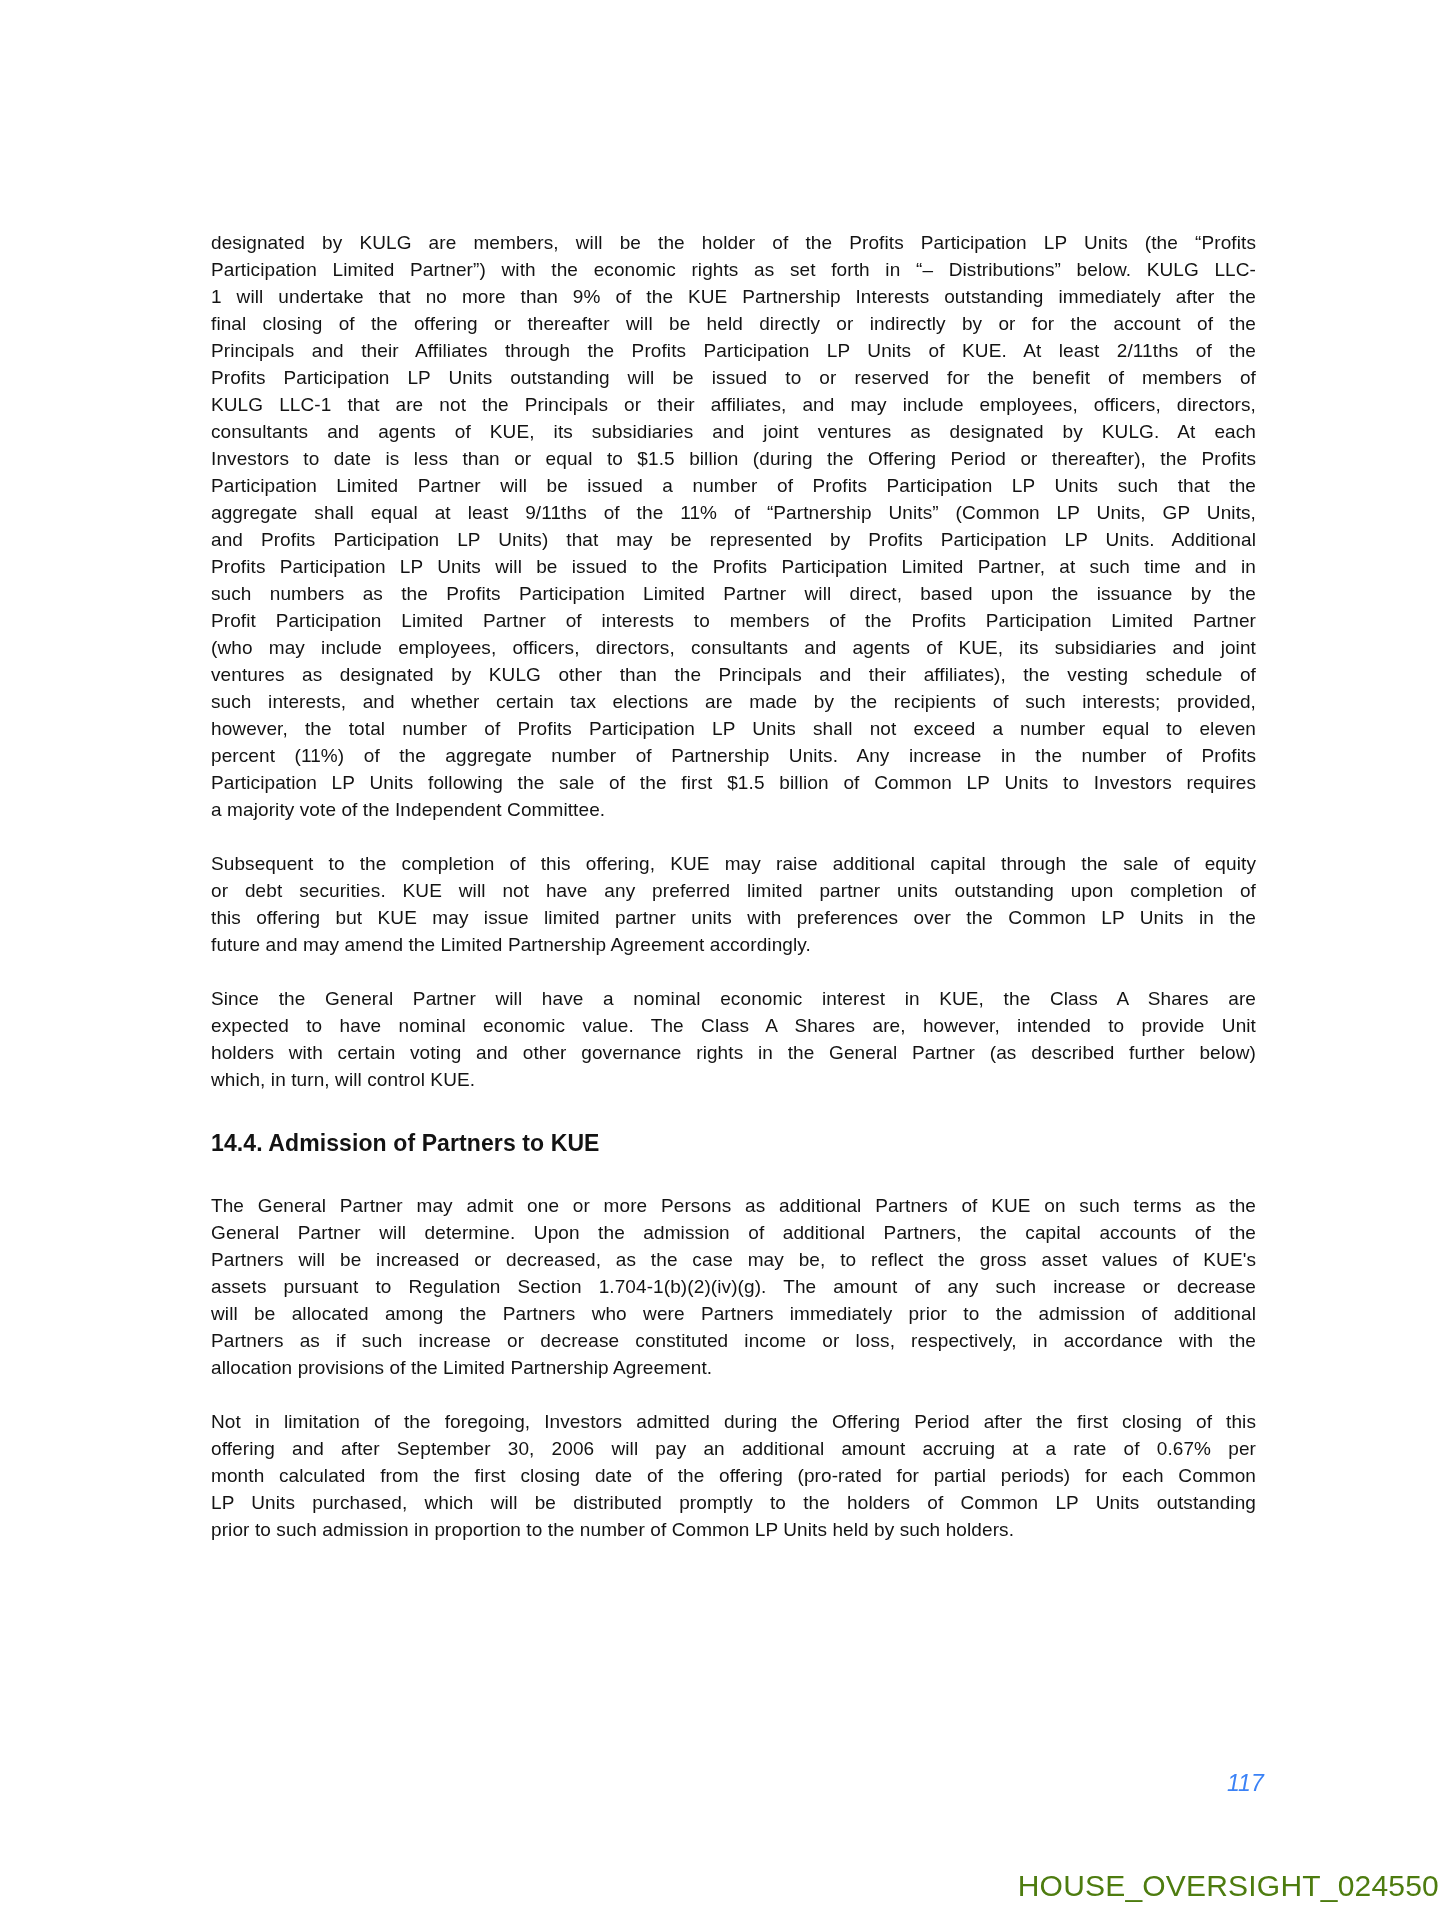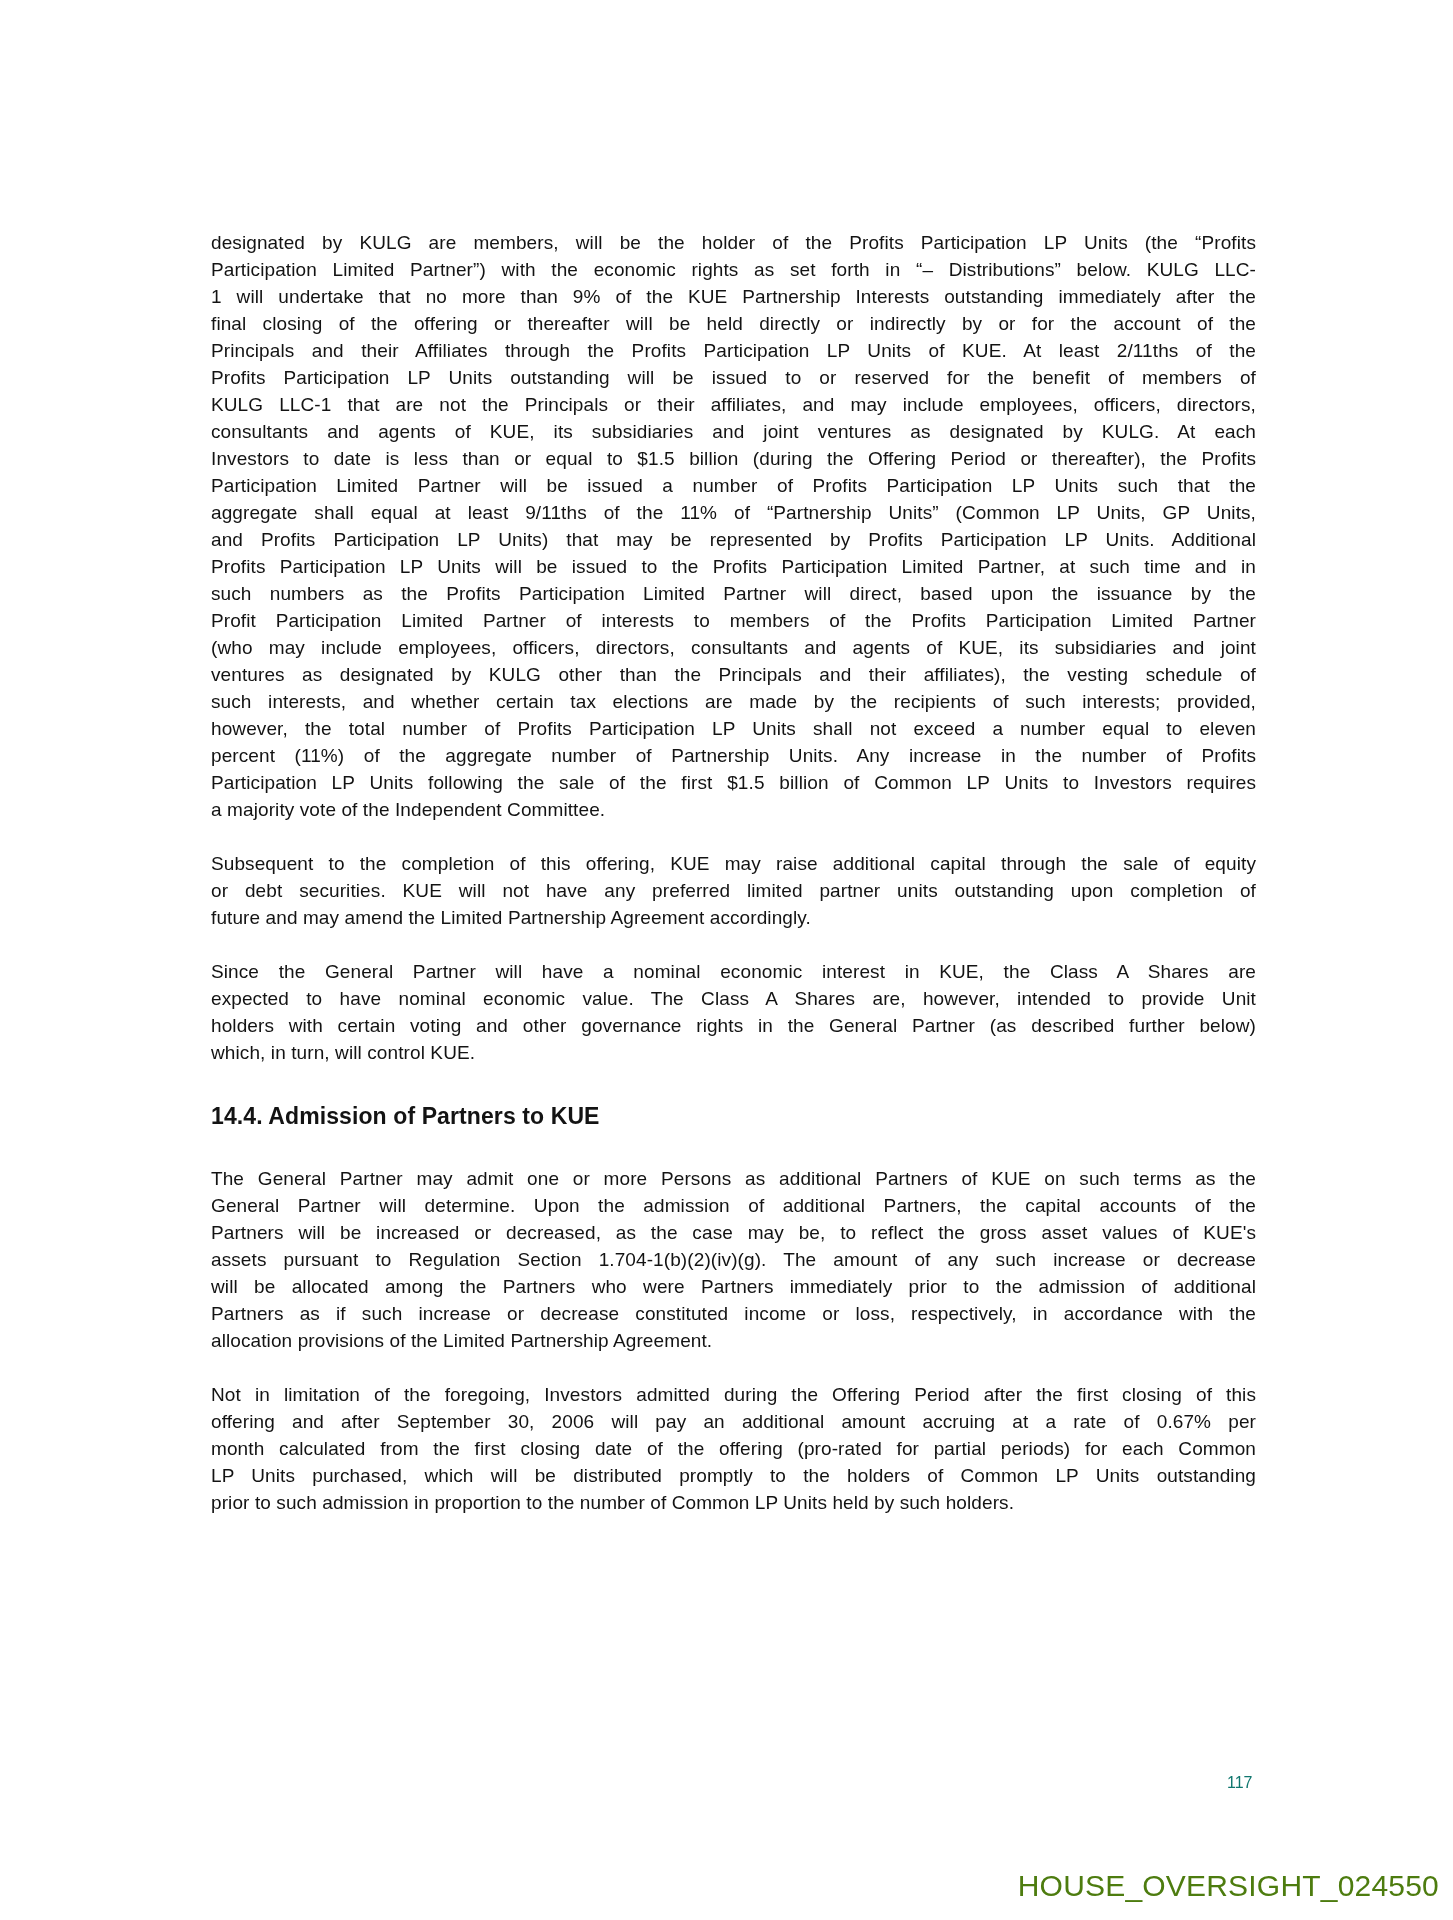--- a/index.html
+++ b/index.html
@@ -46,23 +46,24 @@
     font-size: 23px;
     font-weight: bold;
     line-height: 28px;
     margin: 36px 0 35px 0;
     letter-spacing: 0.1px;
   }
   .page-number {
     position: absolute;
     left: 1227px;
     top: 1772px;
-    font-size: 16px;
+    font-size: 23px;
     line-height: 22px;
-    color: #0f766e;
+    color: #3b82f6;
+    font-style: italic;
   }
   .footer-stamp {
     position: absolute;
     right: 14px;
     top: 1868px;
     font-size: 30px;
     line-height: 36px;
     color: #4d7c0f;
     letter-spacing: 0.2px;
   }
@@ -92,20 +93,21 @@
         <div class="line">ventures as designated by KULG other than the Principals and their affiliates), the vesting schedule of</div>
         <div class="line">such interests, and whether certain tax elections are made by the recipients of such interests; provided,</div>
         <div class="line">however, the total number of Profits Participation LP Units shall not exceed a number equal to eleven</div>
         <div class="line">percent (11%) of the aggregate number of Partnership Units.  Any increase in the number of Profits</div>
         <div class="line">Participation LP Units following the sale of the first $1.5 billion of Common LP Units to Investors requires</div>
         <div class="line last">a majority vote of the Independent Committee.</div>
       </div>
       <div class="para">
         <div class="line">Subsequent to the completion of this offering, KUE may raise additional capital through the sale of equity</div>
         <div class="line">or debt securities.  KUE will not have any preferred limited partner units outstanding upon completion of</div>
+        <div class="line">this offering but KUE may issue limited partner units with preferences over the Common LP Units in the</div>
         <div class="line last">future and may amend the Limited Partnership Agreement accordingly.</div>
       </div>
       <div class="para">
         <div class="line">Since the General Partner will have a nominal economic interest in KUE, the Class A Shares are</div>
         <div class="line">expected to have nominal economic value.  The Class A Shares are, however, intended to provide Unit</div>
         <div class="line">holders with certain voting and other governance rights in the General Partner (as described further below)</div>
         <div class="line last">which, in turn, will control KUE.</div>
       </div>
       <h2 class="heading">14.4. Admission of Partners to KUE</h2>
       <div class="para">

